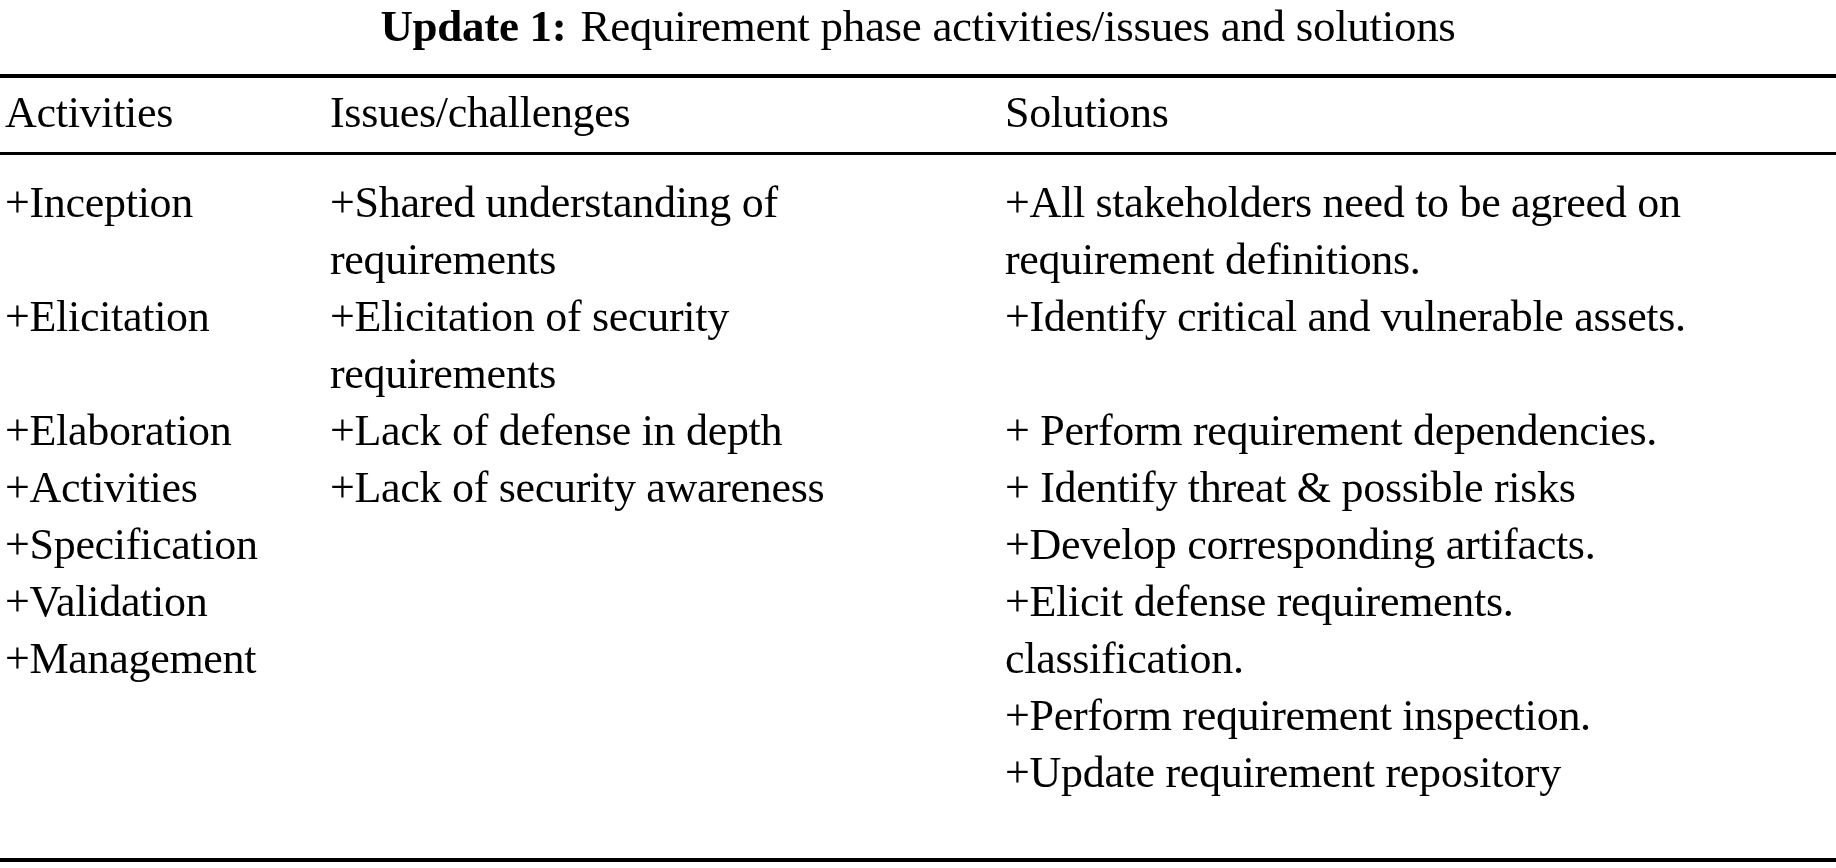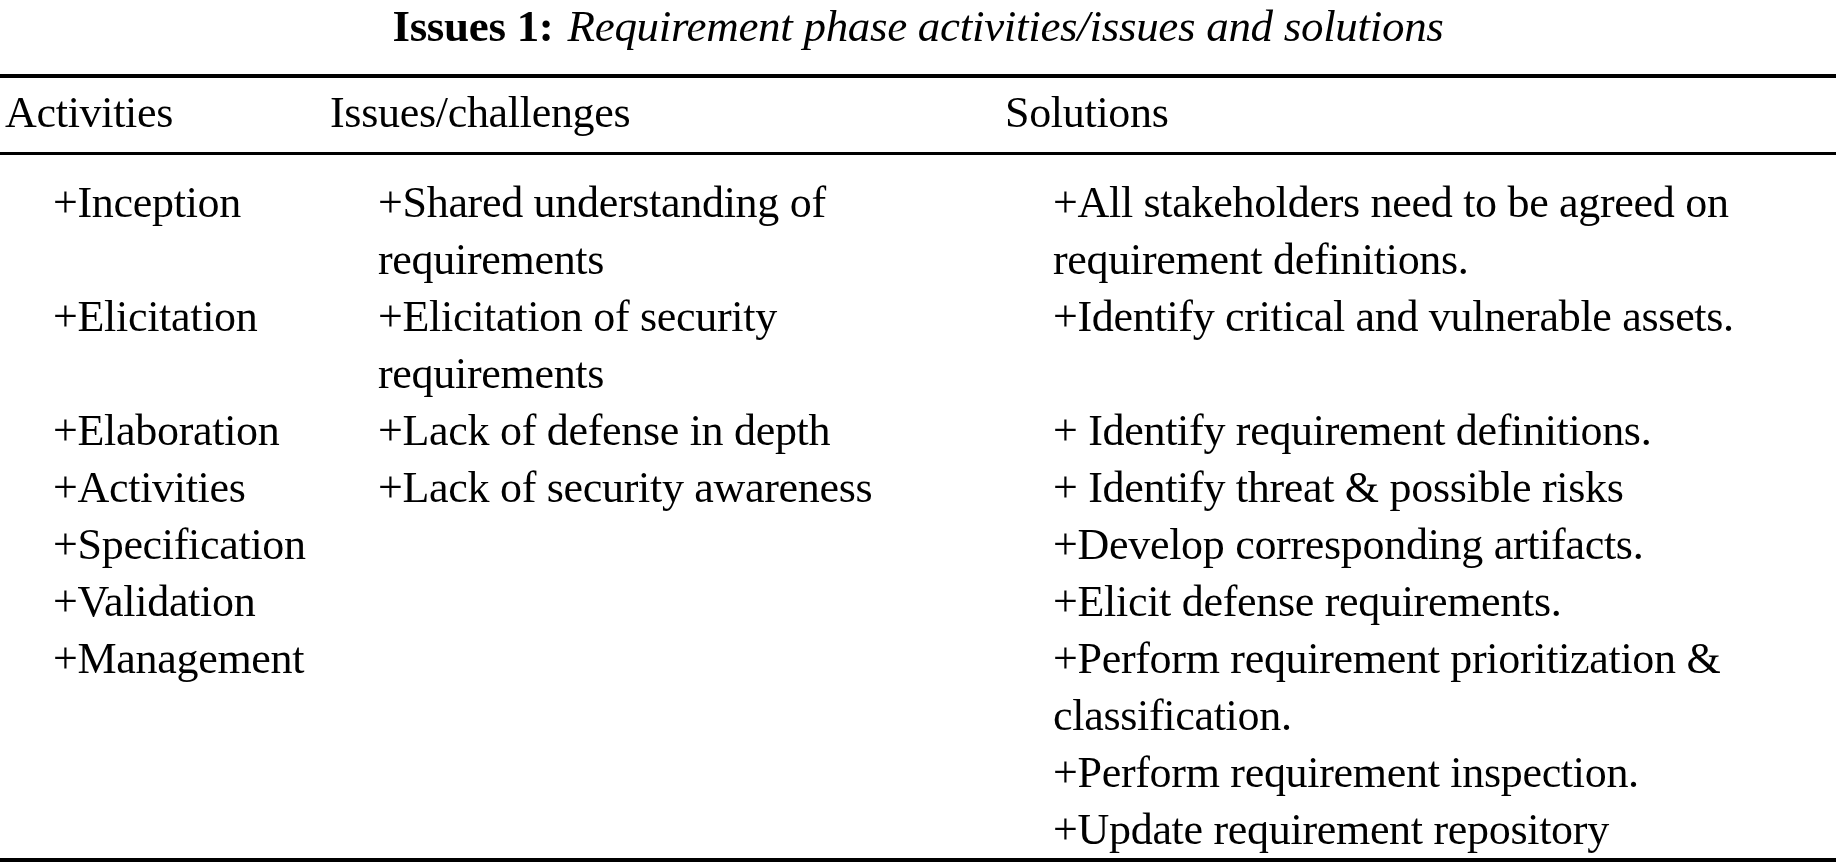--- a/index.html
+++ b/index.html
@@ -25,21 +25,20 @@
     font-size: 45px;
     line-height: 60px;
     letter-spacing: -0.3px;
     white-space: nowrap;
   }
   .caption-label {
     font-weight: 700;
   }
   .caption-text {
     margin-left: 14px;
-    font-style: italic;
   }
   .rule {
     position: absolute;
     left: 0;
     width: 1836px;
     background: #000000;
   }
   .rule-top    { top: 74px;  height: 4px; }
   .rule-mid    { top: 152px; height: 3px; }
   .rule-bottom { top: 858px; height: 4px; }
@@ -63,21 +62,20 @@
   .header-solutions  { left: 1005px; }
   .table-body {
     position: absolute;
     top: 174px;
     left: 0;
     width: 1836px;
   }
   .trow {
     display: flex;
     align-items: flex-start;
-    padding-left: 48px;
   }
   .tcell { flex: none; }
   .tcell-activity {
     width: 330px;
     padding-left: 5px;
     box-sizing: border-box;
   }
   .tcell-issue {
     width: 675px;
   }
@@ -92,21 +90,21 @@
     letter-spacing: -0.3px;
     white-space: nowrap;
   }
 </style>
 </head>
 <body>
 
 <div class="page">
 
   <div class="caption">
-    <span class="caption-label">Issues 1:</span><span class="caption-text">Requirement phase activities/issues and solutions</span>
+    <span class="caption-label">Update 1:</span><span class="caption-text">Requirement phase activities/issues and solutions</span>
   </div>
 
   <div class="rule rule-top"></div>
 
   <div class="header-row">
     <span class="header-cell header-activities">Activities</span>
     <span class="header-cell header-issues">Issues/challenges</span>
     <span class="header-cell header-solutions">Solutions</span>
   </div>
 
@@ -139,21 +137,21 @@
         </div>
       </div>
       <div class="trow">
         <div class="tcell tcell-activity">
           <div class="tline">+Elaboration</div>
         </div>
         <div class="tcell tcell-issue">
           <div class="tline">+Lack of defense in depth</div>
         </div>
         <div class="tcell tcell-solution">
-          <div class="tline">+ Identify requirement definitions.</div>
+          <div class="tline">+ Perform requirement dependencies.</div>
         </div>
       </div>
       <div class="trow">
         <div class="tcell tcell-activity">
           <div class="tline">+Activities</div>
         </div>
         <div class="tcell tcell-issue">
           <div class="tline">+Lack of security awareness</div>
         </div>
         <div class="tcell tcell-solution">
@@ -177,21 +175,20 @@
         <div class="tcell tcell-solution">
           <div class="tline">+Elicit defense requirements.</div>
         </div>
       </div>
       <div class="trow">
         <div class="tcell tcell-activity">
           <div class="tline">+Management</div>
         </div>
         <div class="tcell tcell-issue"></div>
         <div class="tcell tcell-solution">
-          <div class="tline">+Perform requirement prioritization &amp;</div>
           <div class="tline">classification.</div>
         </div>
       </div>
       <div class="trow">
         <div class="tcell tcell-activity"></div>
         <div class="tcell tcell-issue"></div>
         <div class="tcell tcell-solution">
           <div class="tline">+Perform requirement inspection.</div>
         </div>
       </div>

